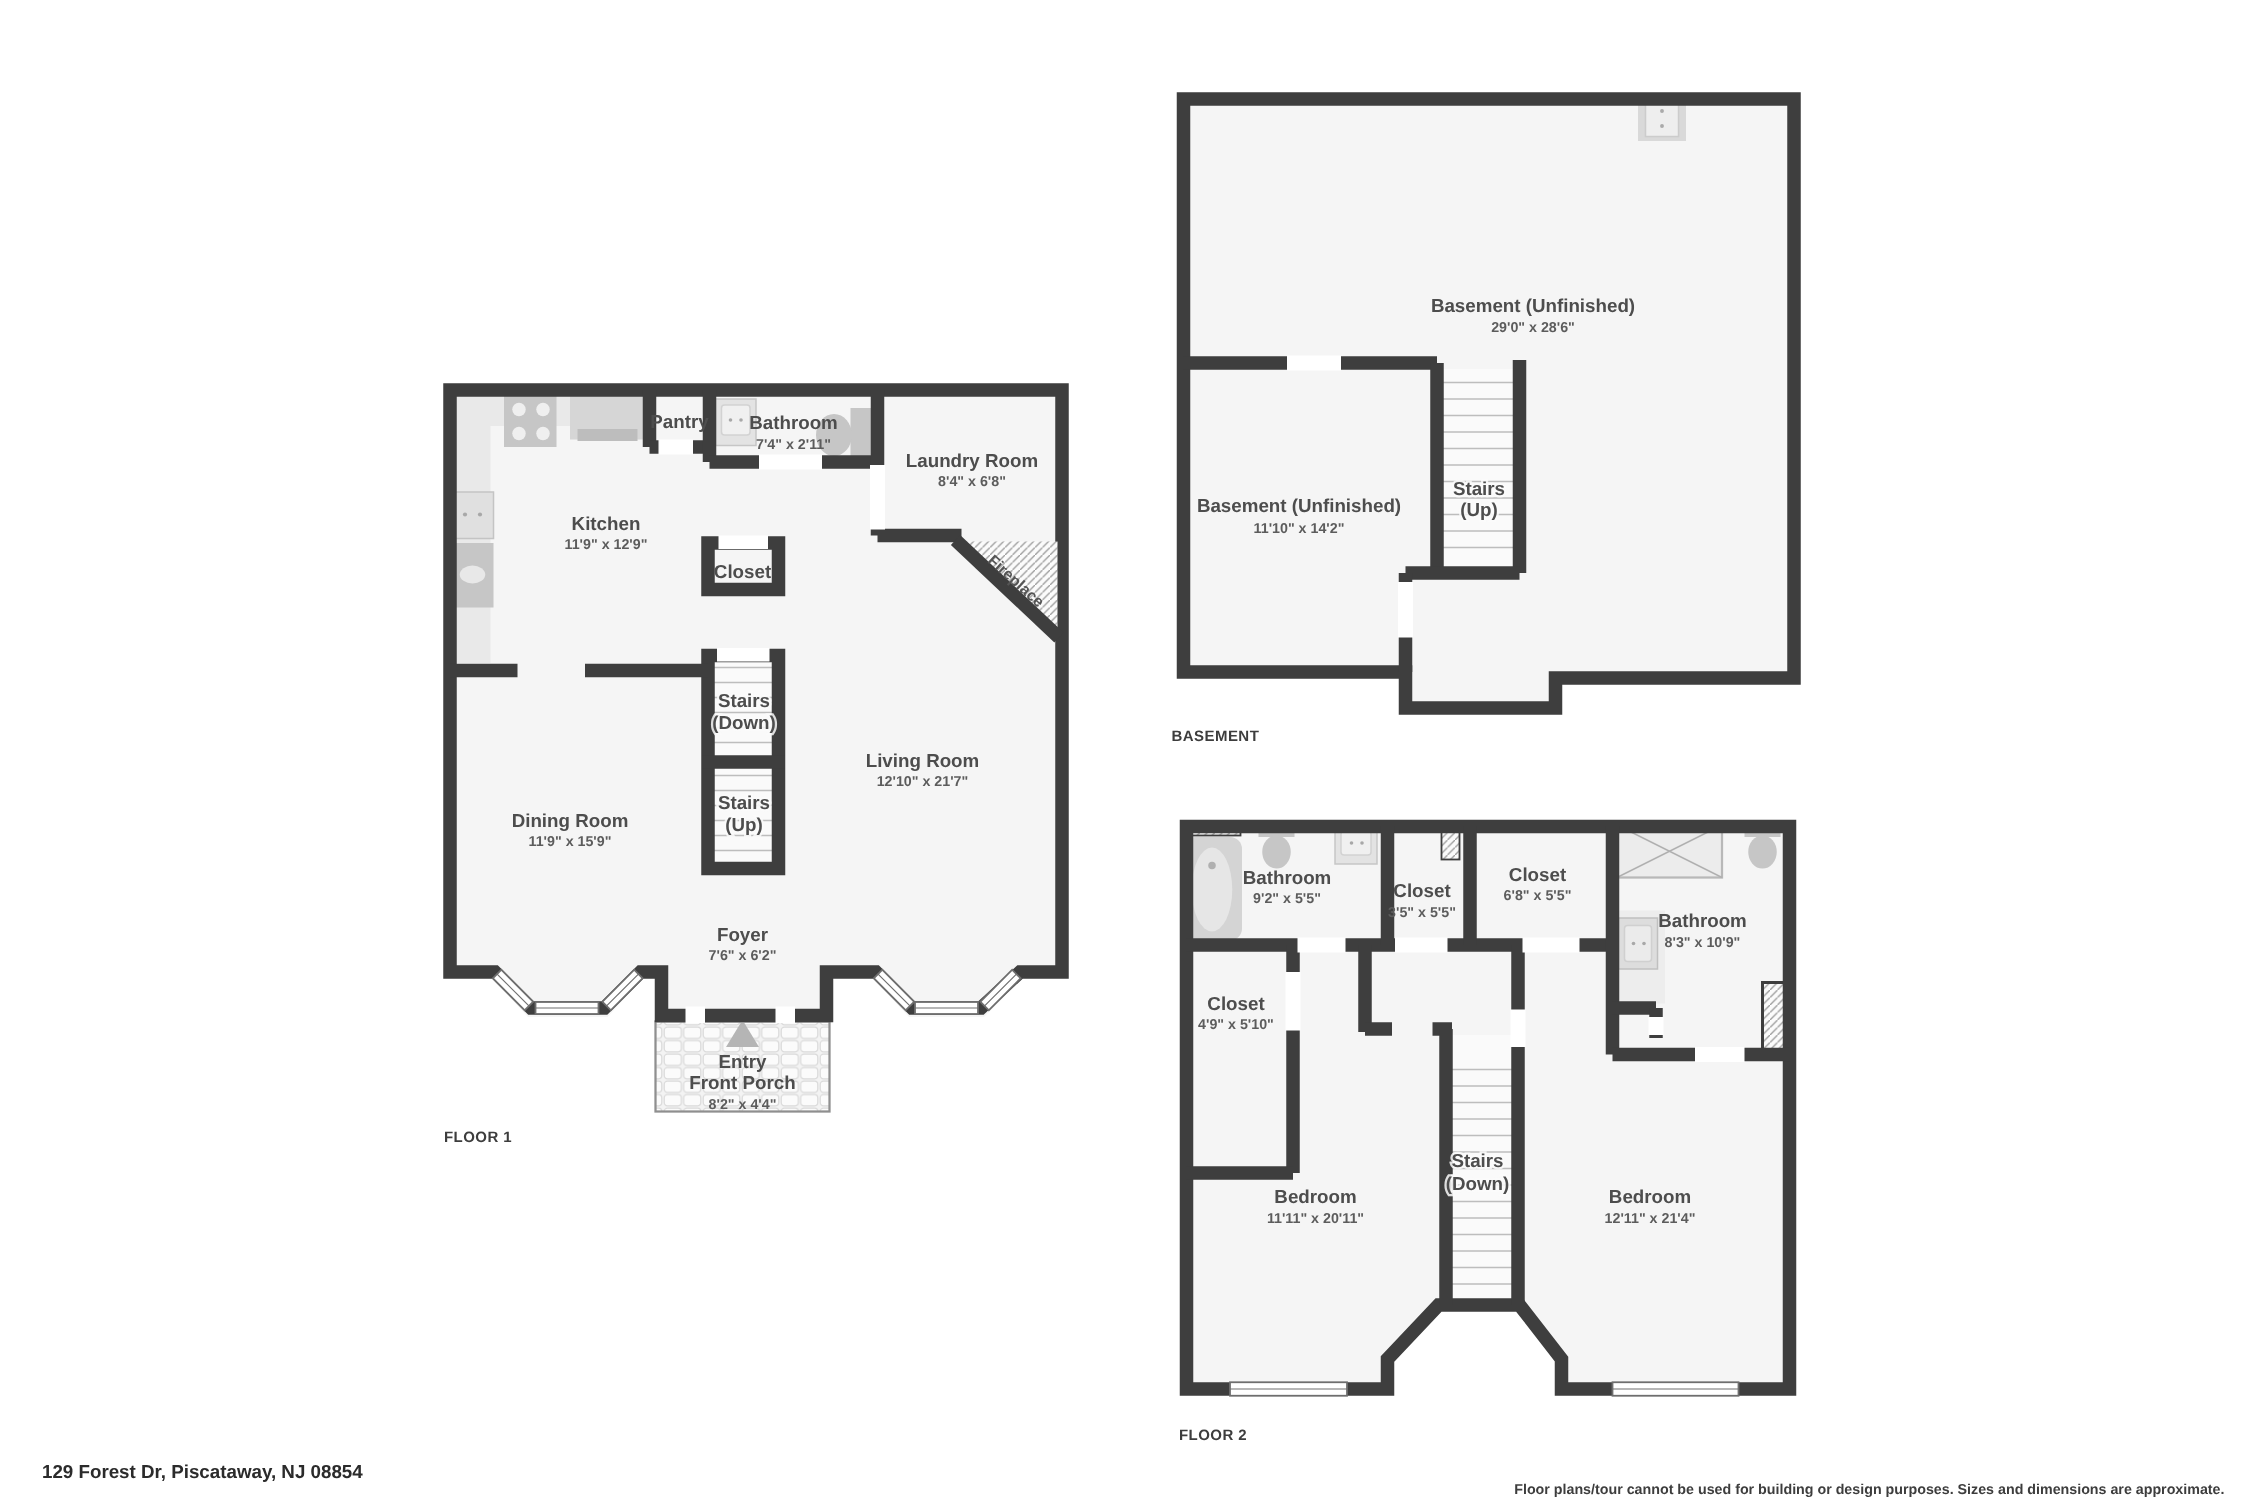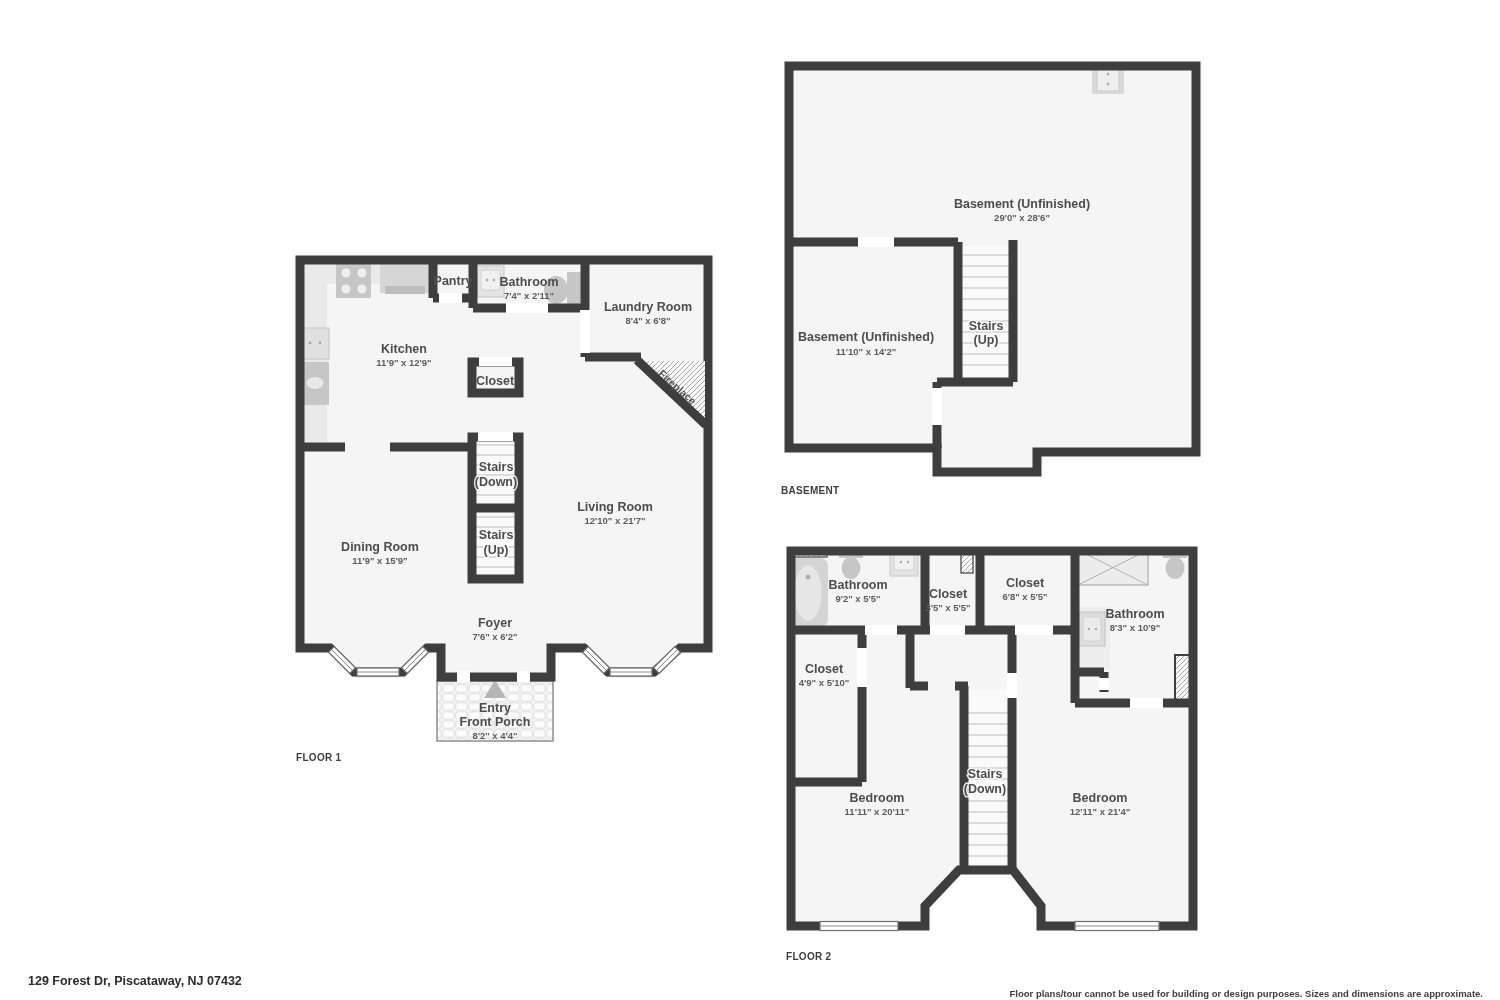--- a/index.html
+++ b/index.html
@@ -326,15 +326,15 @@
     <text class="room-name" x="877" y="802">Bedroom</text>
     <text class="room-dims" x="877" y="815">11'11" x 20'11"</text>
     <text class="room-name halo" x="985" y="778">Stairs</text>
     <text class="room-name halo" x="985" y="793">(Down)</text>
     <text class="room-name" x="1100" y="802">Bedroom</text>
     <text class="room-dims" x="1100" y="815">12'11" x 21'4"</text>
     <text class="floor-tag" x="786" y="960">FLOOR 2</text>
   </g>
 </svg>
 
-<div id="address">129 Forest Dr, Piscataway, NJ 07432</div>
+<div id="address">129 Forest Dr, Piscataway, NJ 08854</div>
 <div id="disclaimer">Floor plans/tour cannot be used for building or design purposes. Sizes and dimensions are approximate.</div>
 </div>
 
 </body></html>

